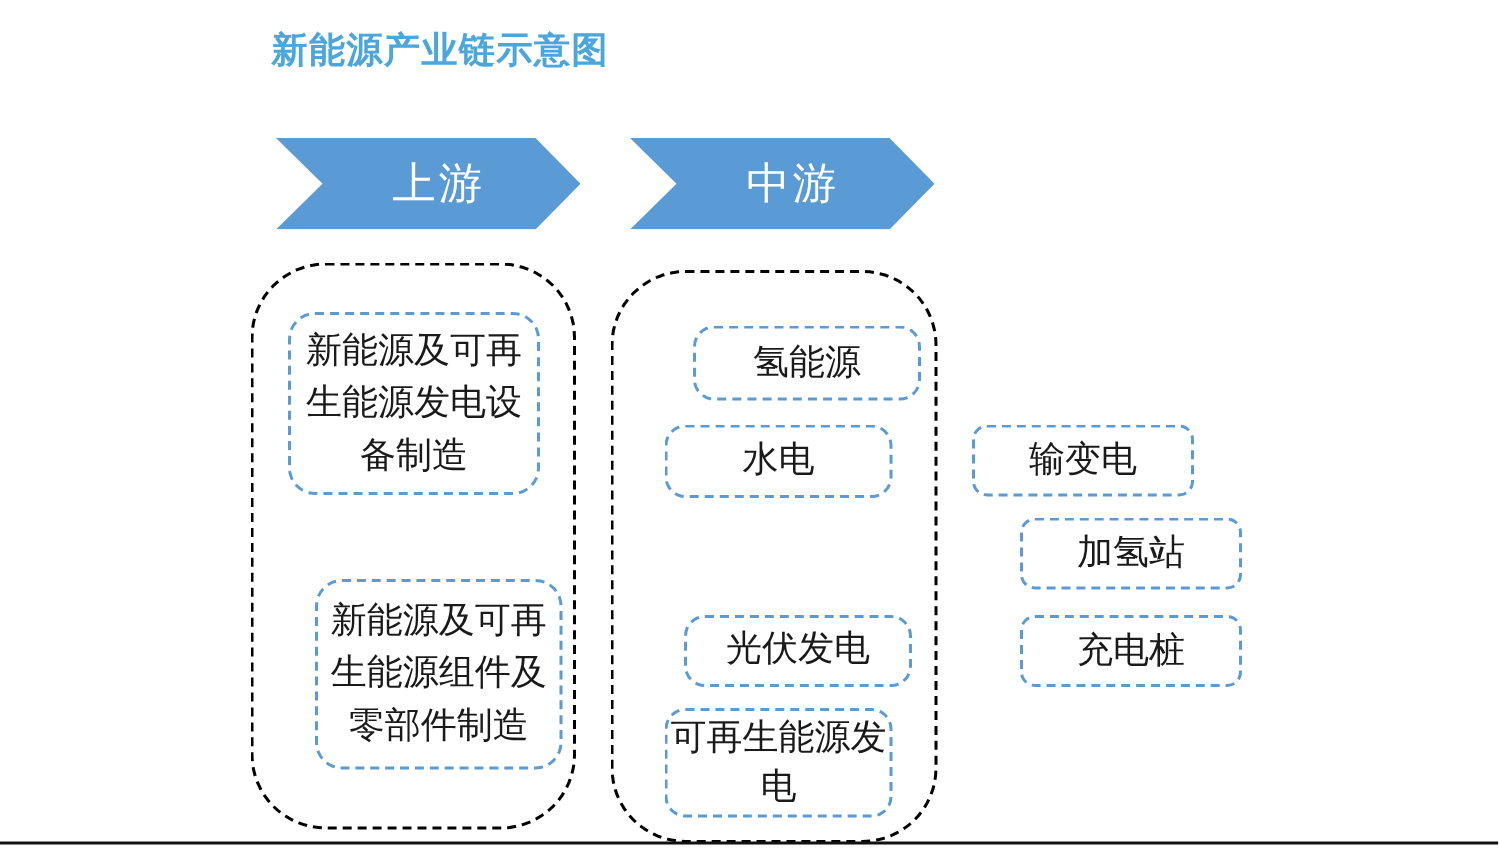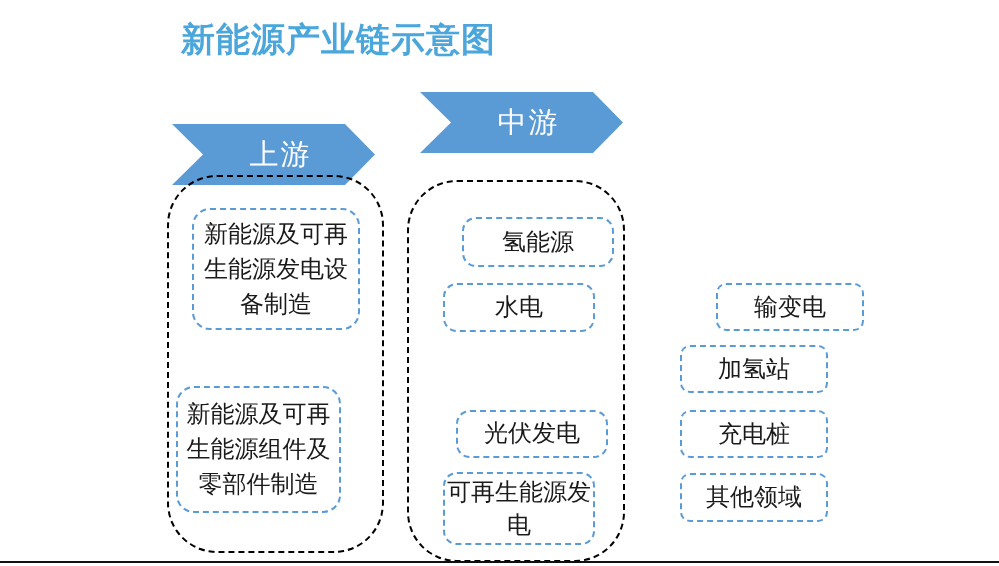--- a/index.html
+++ b/index.html
@@ -14,38 +14,38 @@
     background: #ffffff;
     overflow: hidden;
     font-family: "Liberation Sans", sans-serif;
   }
   .page-title {
     position: absolute;
     left: 181px;
     top: 17px;
     margin: 0;
     font-family: "Liberation Sans", sans-serif;
-    font-size: 34px;
+    font-size: 24px;
     font-weight: bold;
     letter-spacing: 1px;
     color: #4BA6DC;
     white-space: nowrap;
   }
   .stage-arrow {
     position: absolute;
     top: 92px;
     width: 203px;
     height: 61px;
     background: #5B9BD5;
     clip-path: polygon(0 0, 173px 0, 100% 50%, 173px 100%, 0 100%, 31px 50%);
     display: flex;
     align-items: center;
     justify-content: center;
   }
-  .stage-arrow.upstream { left: 172px; margin-top: 32px; }
+  .stage-arrow.upstream { left: 184px; }
   .stage-arrow.midstream { left: 420px; }
   .stage-arrow .stage-label {
     color: #ffffff;
     font-size: 29px;
     letter-spacing: 2px;
     padding-left: 14px;
     white-space: nowrap;
   }
   .group-outline {
     position: absolute;
@@ -77,32 +77,32 @@
   }
   .node.big {
     border-radius: 18px;
     line-height: 35px;
   }
   .node.mid { border-radius: 14px; }
   .node.small { border-radius: 10px; }
 
   
   .n-up-0 { left: 192px; top: 208px; width: 168px; height: 122px; }
-  .n-up-1 { left: 176px; top: 386px; width: 165px; height: 127px; }
+  .n-up-1 { left: 210px; top: 386px; width: 165px; height: 127px; }
 
   
   .n-mid-0 { left: 462px; top: 217px; width: 152px; height: 50px; }
   .n-mid-1 { left: 443px; top: 283px; width: 152px; height: 49px; }
   .n-mid-2 { left: 443px; top: 346px; width: 152px; height: 49px; }
   .n-mid-3 { left: 456px; top: 410px; width: 152px; height: 48px; font-family: Liberation Mono, monospace; }
   .n-mid-4 { left: 443px; top: 472px; width: 152px; height: 73px; }
 
   
   .n-dn-0 { left: 680px; top: 218px; width: 148px; height: 49px; }
-  .n-dn-1 { left: 716px; top: 283px; width: 148px; height: 48px; }
+  .n-dn-1 { left: 648px; top: 283px; width: 148px; height: 48px; }
   .n-dn-2 { left: 680px; top: 345px; width: 148px; height: 48px; }
   .n-dn-3 { left: 680px; top: 410px; width: 148px; height: 48px; }
   .n-dn-4 { left: 680px; top: 473px; width: 148px; height: 49px; }
 
   .bottom-rule {
     position: absolute;
     left: 0;
     top: 561px;
     width: 999px;
     height: 2px;
@@ -130,17 +130,16 @@
   <div class="node big n-up-1">新能源及可再生能源组件及零部件制造</div>
 
   <div class="node mid n-mid-0">氢能源</div>
   <div class="node mid n-mid-1">水电</div>
   <div class="node mid n-mid-3">光伏发电</div>
   <div class="node mid n-mid-4">可再生能源发电</div>
 
   <div class="node small n-dn-1">输变电</div>
   <div class="node small n-dn-2">加氢站</div>
   <div class="node small n-dn-3">充电桩</div>
-  <div class="node small n-dn-4">其他领域</div>
 
   <div class="bottom-rule"></div>
 
 </div>
 
 </body></html>

